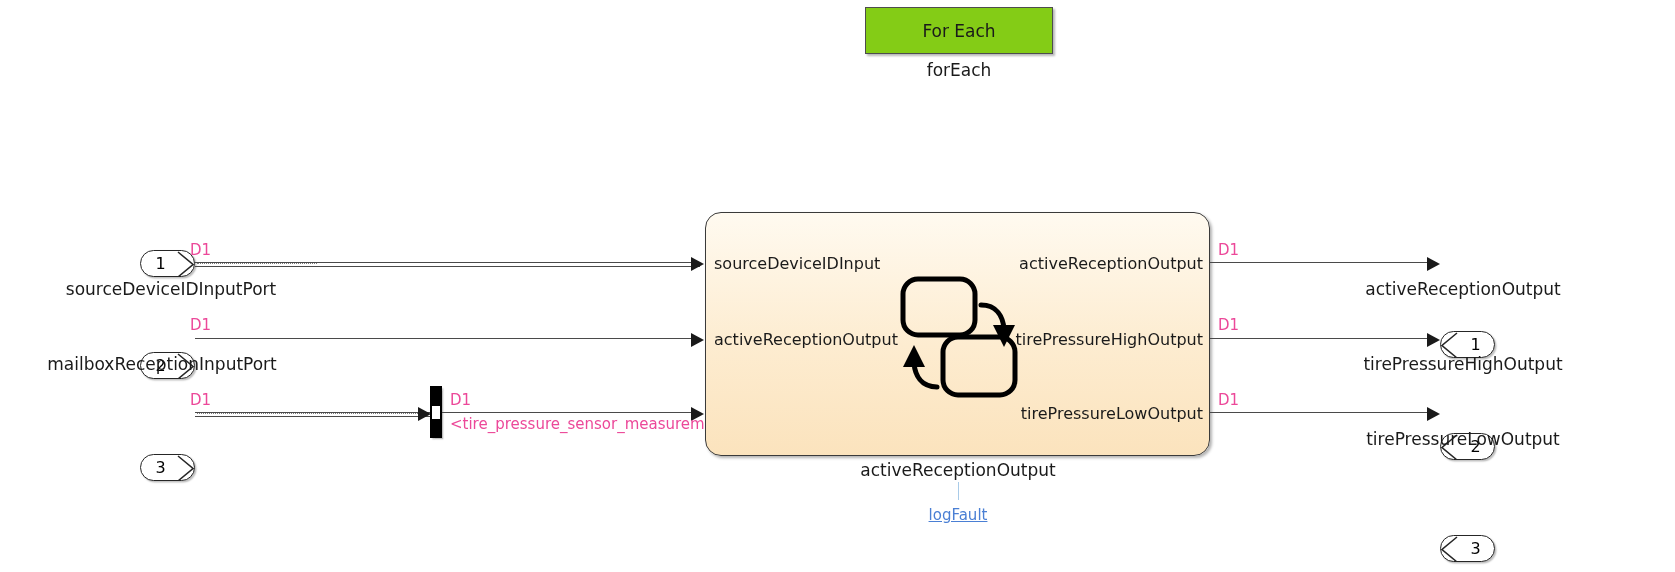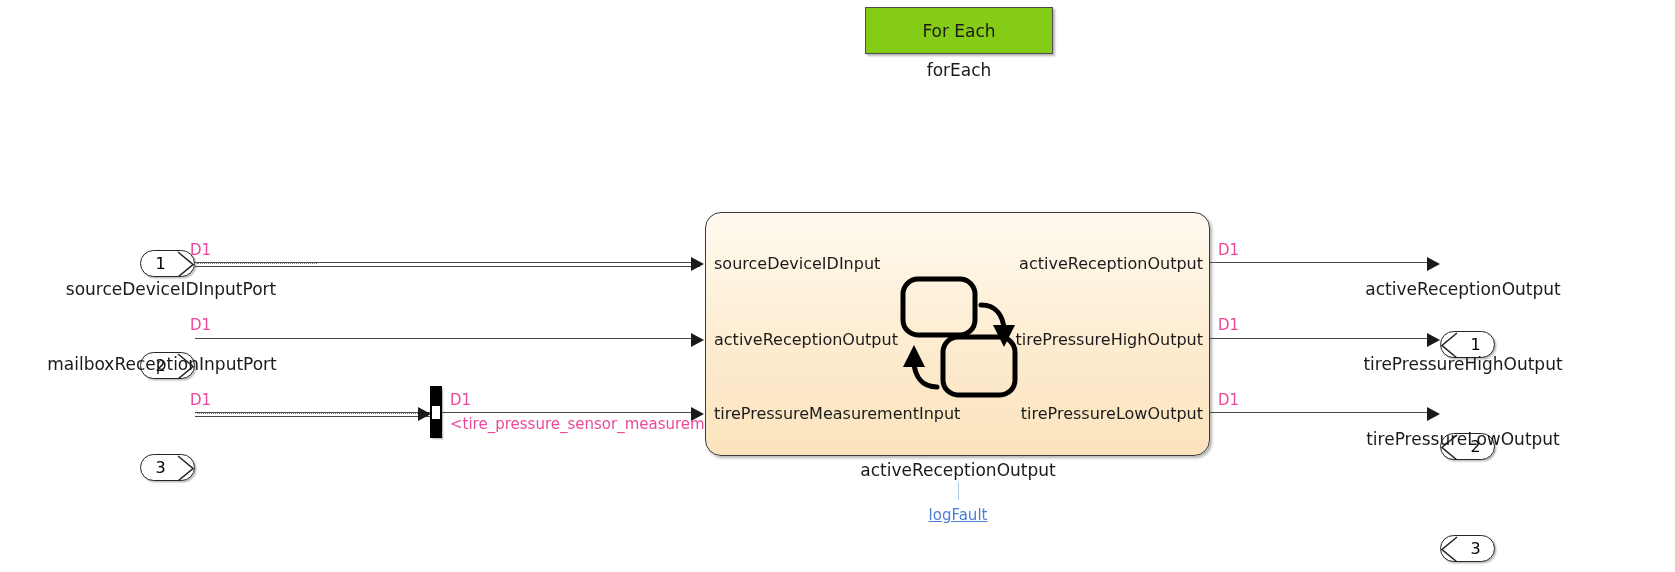--- a/index.html
+++ b/index.html
@@ -241,21 +241,20 @@
     <svg width="14" height="14" viewBox="0 0 14 14">
       <path d="M0,0 L13,7 L0,14 Z" fill="#1a1a1a"></path>
     </svg>
   </div>
   <div class="abs sig-lbl" style="left:450px; top:417px;">&lt;tire_pressure_sensor_measurement&gt;</div>
 
   <div class="abs chart-block" style="left:705px; top:212px; width:505px; height:244px;"></div>
 
   <div class="chart-in-lbl" style="left:714px; top:256px;">sourceDeviceIDInput</div>
   <div class="chart-in-lbl" style="left:714px; top:332px;">activeReceptionOutput</div>
-  <div class="chart-in-lbl" style="left:714px; top:406px;">tirePressureMeasurementInput</div>
 
   <div class="chart-out-lbl" style="left:1203px; top:256px;">activeReceptionOutput</div>
   <div class="chart-out-lbl" style="left:1203px; top:332px;">tirePressureHighOutput</div>
   <div class="chart-out-lbl" style="left:1203px; top:406px;">tirePressureLowOutput</div>
 
   <div class="abs" style="left:893px; top:275px;">
     <svg width="135" height="125" viewBox="0 0 135 125">
       <rect x="10" y="4" width="72" height="56" rx="15" ry="15" fill="none" stroke="#000" stroke-width="5"></rect>
       <rect x="50" y="62" width="72" height="58" rx="15" ry="15" fill="none" stroke="#000" stroke-width="5"></rect>
       <path d="M88,30 C104,30 110,42 111,54" fill="none" stroke="#000" stroke-width="5" stroke-linecap="round"></path>

